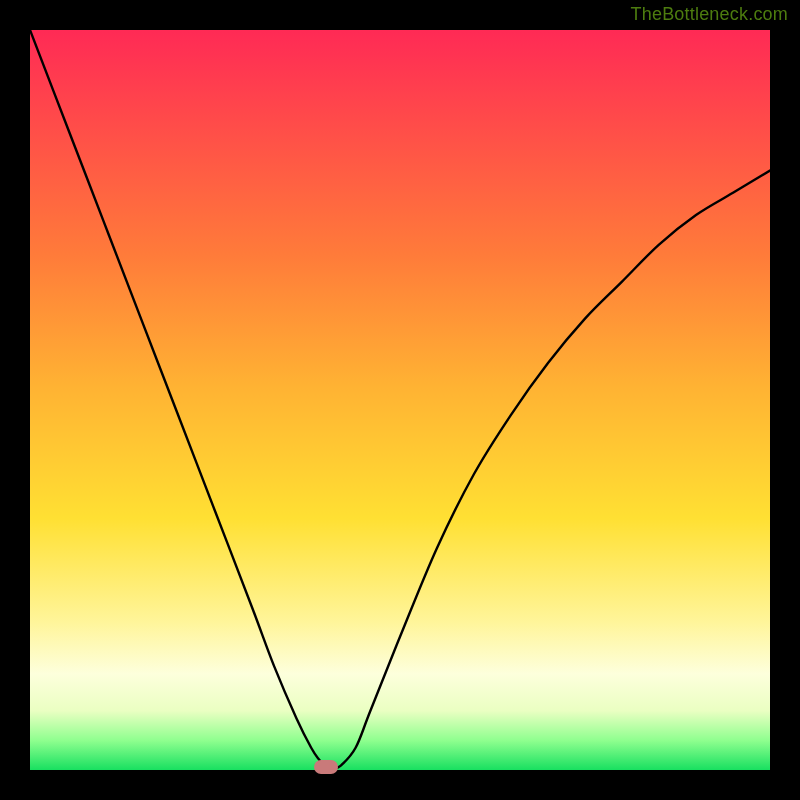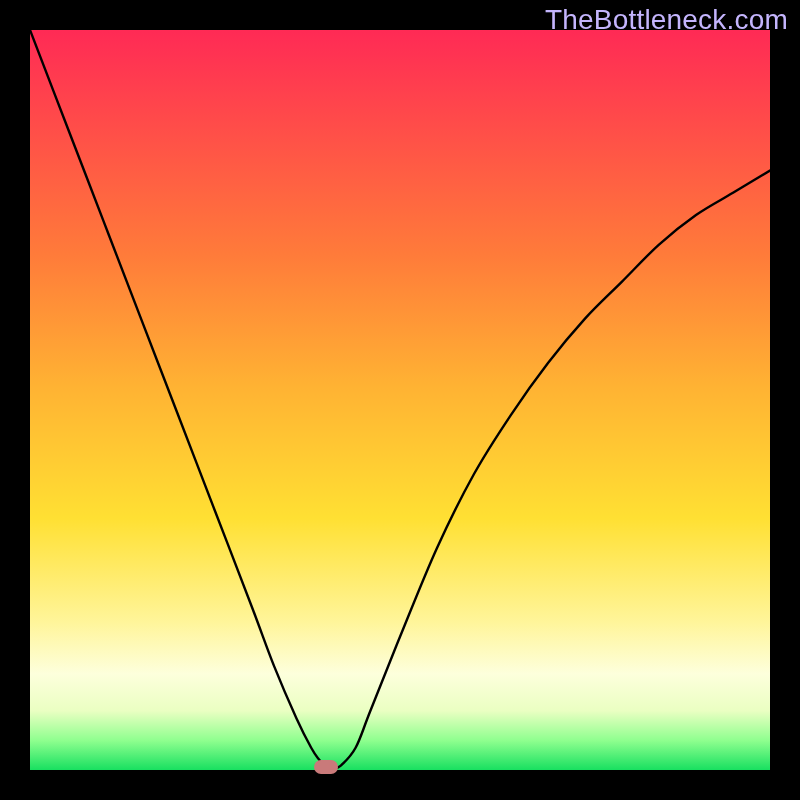--- a/index.html
+++ b/index.html
@@ -35,22 +35,22 @@
       #fdffdc 87%,
       #eaffc2 92%,
       #8fff8f 96%,
       #18e060 100%
     );
   }
   .watermark {
     position: absolute;
     top: 4px;
     right: 12px;
-    color: #c4b5fd;
-    font-size: 28px;
+    color: #4d7c0f;
+    font-size: 18px;
     font-weight: 500;
     letter-spacing: 0.2px;
     user-select: none;
   }
   svg.curve {
     position: absolute;
     left: 0;
     top: 0;
     width: 740px;
     height: 740px;

